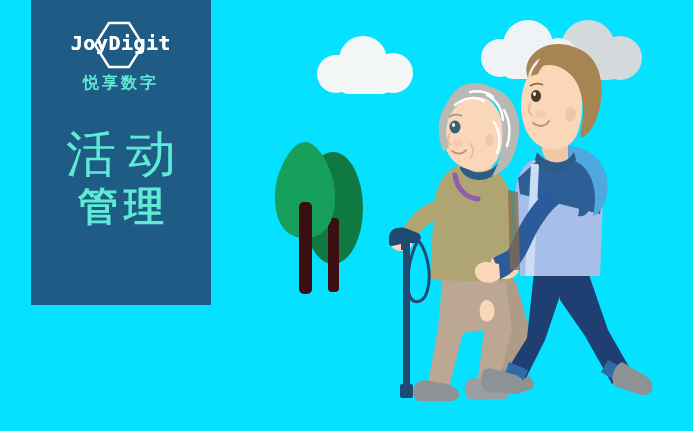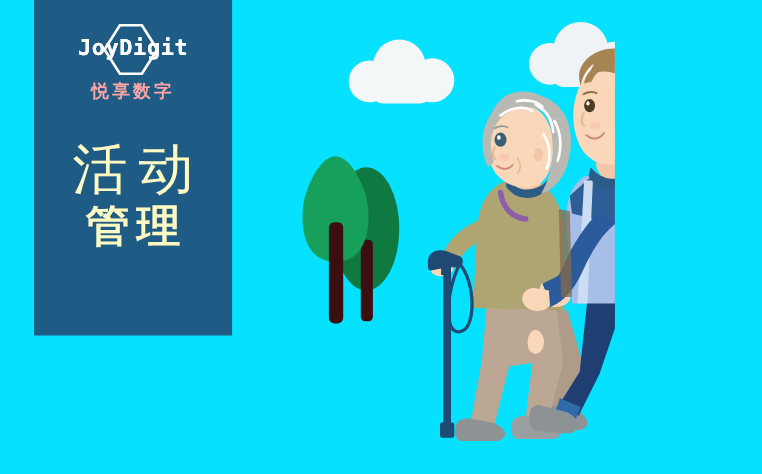--- a/index.html
+++ b/index.html
@@ -1,44 +1,44 @@
 <!DOCTYPE html>
 <html><head>
 <meta charset="utf-8">
 <style>
   html,body{margin:0;padding:0;}
   body{
     width:693px;height:431px;overflow:hidden;
     font-family:"Liberation Sans","DejaVu Sans",sans-serif;
     background:#05E1FF;
   }
-  #stage{position:relative;width:559px;height:431px;overflow:hidden;background:#05E1FF;}
+  #stage{position:relative;width:693px;height:431px;overflow:hidden;background:#05E1FF;}
   #art{position:absolute;left:0;top:0;width:693px;height:431px;}
 
   
   #panel{
     position:absolute;left:31px;top:0;width:180px;height:305px;
     background:#1F5C85;
     display:flex;flex-direction:column;align-items:center;
     z-index:6;
   }
   #logo-wrap{position:relative;margin-top:23px;width:140px;height:46px;}
   #hexagon{position:absolute;left:42px;top:-2px;width:52px;height:48px;}
   #logo-text{
     position:absolute;left:0;top:8px;width:140px;text-align:center;
     color:#FFFFFF;font-size:20px;font-weight:bold;letter-spacing:.5px;
     font-family:"DejaVu Sans Mono","Liberation Mono",monospace;
     text-shadow:0 0 0 #fff;
   }
   #logo-sub{
-    margin-top:4px;color:#fca5a5;font-size:16px;font-weight:bold;letter-spacing:3px;
+    margin-top:4px;color:#5eead4;font-size:16px;font-weight:bold;letter-spacing:3px;
     font-family:"DejaVu Sans","Liberation Sans",sans-serif;
   }
   #title-block{margin-top:34px;text-align:center;}
-  .title-line{color:#fef9c3;line-height:1.04;}
+  .title-line{color:#5eead4;line-height:1.04;}
   #title-1{font-size:50px;font-weight:300;letter-spacing:10px;text-indent:10px;
     font-family:"DejaVu Sans","Liberation Sans",sans-serif;}
   #title-2{font-size:40px;font-weight:bold;letter-spacing:6px;text-indent:6px;margin-top:6px;
     font-family:"DejaVu Sans","Liberation Sans",sans-serif;}
 </style>
 </head>
 <body>
 
 <div id="stage">
 

